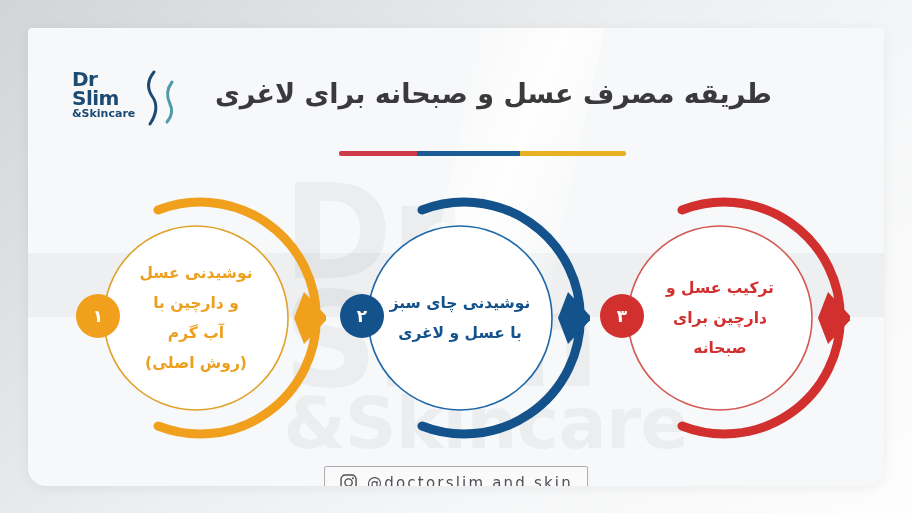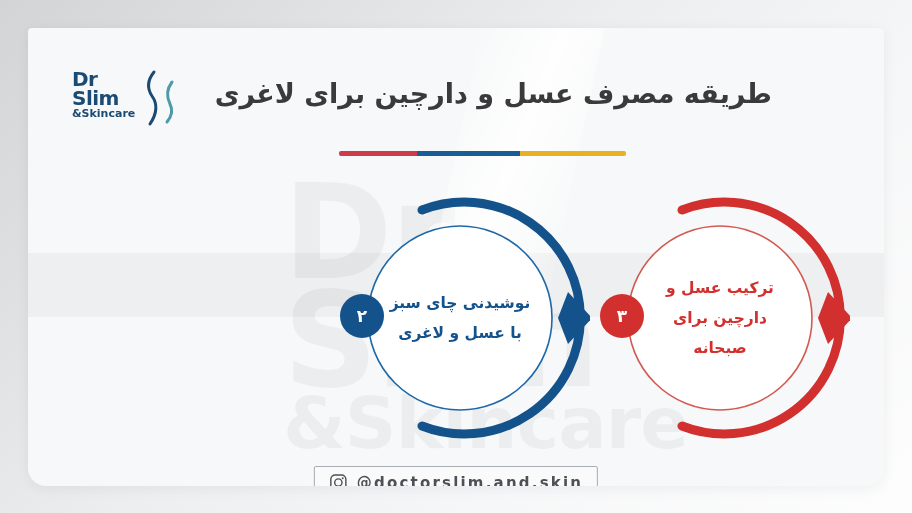--- a/index.html
+++ b/index.html
@@ -180,21 +180,21 @@
     display: flex;
     align-items: center;
     gap: 9px;
     background: rgba(255,255,255,0.35);
     direction: ltr;
   }
   #footer .handle {
     font-size: 15px;
     color: #4d5054;
     letter-spacing: 2.2px;
-    font-weight: 700;
+    font-weight: 400;
   }
   #footer .ig { display: block; }
 </style>
 </head>
 <body>
 
 <div id="stage">
 
   <div id="card">
 
@@ -213,28 +213,45 @@
         <span class="l1">Dr</span>
         <span class="l2">Slim</span>
         <span class="l3">&amp;Skincare</span>
       </div>
       <svg width="60" height="66" viewBox="0 0 60 66" style="position:absolute;left:52px;top:0;">
         <path d="M30 4 C 22 14, 24 22, 28 28 C 33 35, 34 44, 26 56" stroke="#1b4a73" stroke-width="3" fill="none" stroke-linecap="round"></path>
         <path d="M48 14 C 42 22, 43 30, 46 36 C 49 42, 48 48, 43 54" stroke="#4f9aa8" stroke-width="3" fill="none" stroke-linecap="round"></path>
       </svg>
     </div>
 
-    <div id="title">طریقه مصرف عسل و دارچین برای لاغری</div>
+    <div id="title">طریقه مصرف عسل و صبحانه برای لاغری</div>
 
     <div id="divider">
       <span style="width:37%;background:#e9b024;"></span>
       <span style="width:36%;background:#1a5c96;"></span>
       <span style="width:27%;background:#cf3b4a;"></span>
     </div>
 
+    <div class="step" id="step1">
+      <div class="svgwrap">
+        <svg width="260" height="260" viewBox="0 0 260 260">
+
+          <circle cx="130" cy="130" r="92" fill="#ffffff" stroke="#e0a22a" stroke-width="1.6"></circle>
+
+          <path d="M 92 22 A 116 116 0 1 1 92 238" fill="none" stroke="#f0a01c" stroke-width="9" stroke-linecap="round"></path>
+
+          <path d="M 238 104 L 262 130 L 238 156 L 228 130 Z" fill="#f0a01c"></path>
+        </svg>
+      </div>
+      <div class="label">نوشیدنی عسل
+و دارچین با
+آب گرم
+(روش اصلی)</div>
+      <div class="badge">۱</div>
+    </div>
 
     <div class="step" id="step2">
       <div class="svgwrap">
         <svg width="260" height="260" viewBox="0 0 260 260">
           <circle cx="130" cy="130" r="92" fill="#ffffff" stroke="#1f68a8" stroke-width="1.6"></circle>
           <path d="M 92 22 A 116 116 0 1 1 92 238" fill="none" stroke="#14528c" stroke-width="9" stroke-linecap="round"></path>
           <path d="M 238 104 L 262 130 L 238 156 L 228 130 Z" fill="#14528c"></path>
         </svg>
       </div>
       <div class="label">نوشیدنی چای سبز

